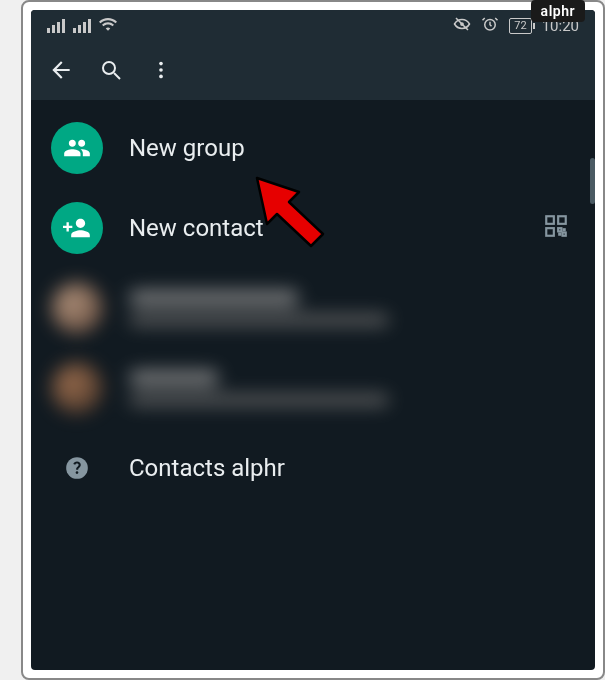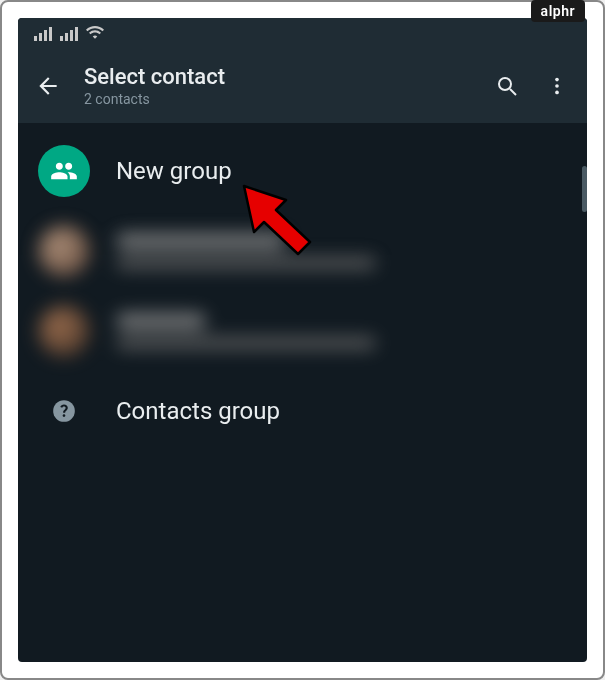--- a/index.html
+++ b/index.html
@@ -10,21 +10,22 @@
     justify-content: center;
     align-items: flex-start;
   }
   .frame {
     width: 605px;
     height: 680px;
     background: #fff;
     border: 2px solid #888;
     border-radius: 8px;
     position: relative;
-    padding: 16px;
+    padding: 8px;
+    margin-left: 21px;
   }
   .phone {
     width: 100%;
     height: 100%;
     background: #111a21;
     position: relative;
     overflow: hidden;
     border-radius: 4px;
   }
   .alphr-badge {
@@ -214,32 +215,45 @@
             <span></span>
             <span></span>
             <span></span>
           </span>
         <span>
           <svg width="18" height="14" viewBox="0 0 24 18">
               <path fill="#c9c9c9" d="M12 18l-3-3c1.6-1.6 4.4-1.6 6 0l-3 3zm-6-6l-2-2c4.4-4.4 11.6-4.4 16 0l-2 2c-3.3-3.3-8.7-3.3-12 0zm-4-4L0 6c6.6-6.6 17.4-6.6 24 0l-2 2c-5.5-5.5-14.5-5.5-20 0z"></path>
             </svg>
         </span>
       </div>
+      <div class="status-right">
+        <span>
+          <svg width="18" height="18" viewBox="0 0 24 24">
+              <path fill="none" stroke="#c9c9c9" stroke-width="2" d="M2 12s3.5-6 10-6 10 6 10 6-3.5 6-10 6S2 12 2 12z"></path>
+              <circle cx="12" cy="12" r="2.5" fill="#c9c9c9"></circle>
+              <line x1="4" y1="4" x2="20" y2="20" stroke="#c9c9c9" stroke-width="2"></line>
+            </svg>
+        </span>
+        <span>
+          <svg width="18" height="18" viewBox="0 0 24 24">
+              <circle cx="12" cy="13" r="7" fill="none" stroke="#c9c9c9" stroke-width="2"></circle>
+              <path stroke="#c9c9c9" stroke-width="2" d="M12 9v4l2 2M5 4L2 7M19 4l3 3"></path>
+            </svg>
+        </span>
+        <span class="battery">72</span>
+        <span>10:20</span>
+      </div>
     </div>
 
     <div class="app-bar">
       <span class="icon-btn">
         <svg width="26" height="26" viewBox="0 0 24 24">
             <path fill="#e9edef" d="M20 11H7.8l5.6-5.6L12 4l-8 8 8 8 1.4-1.4L7.8 13H20z"></path>
           </svg>
       </span>
-      <div class="app-bar-titles">
-        <div class="app-bar-title">Select contact</div>
-        <div class="app-bar-subtitle">2 contacts</div>
-      </div>
       <span class="icon-btn">
         <svg width="24" height="24" viewBox="0 0 24 24">
             <circle cx="10" cy="10" r="6" fill="none" stroke="#e9edef" stroke-width="2"></circle>
             <line x1="15" y1="15" x2="21" y2="21" stroke="#e9edef" stroke-width="2"></line>
           </svg>
       </span>
       <span class="icon-btn">
         <svg width="22" height="22" viewBox="0 0 24 24">
             <circle cx="12" cy="5" r="2" fill="#e9edef"></circle>
             <circle cx="12" cy="12" r="2" fill="#e9edef"></circle>
@@ -254,20 +268,39 @@
 
       <div class="list-item">
         <div class="avatar-circle">
           <svg width="28" height="28" viewBox="0 0 24 24">
               <path fill="#fff" d="M16 11c1.7 0 3-1.3 3-3s-1.3-3-3-3-3 1.3-3 3 1.3 3 3 3zm-8 0c1.7 0 3-1.3 3-3S9.7 5 8 5 5 6.3 5 8s1.3 3 3 3zm0 2c-2.3 0-7 1.2-7 3.5V19h14v-2.5c0-2.3-4.7-3.5-7-3.5zm8 0c-.3 0-.6 0-1 .1 1.2.9 2 2 2 3.4V19h6v-2.5c0-2.3-4.7-3.5-7-3.5z"></path>
             </svg>
         </div>
         <div class="list-label">New group</div>
       </div>
 
+      <div class="list-item">
+        <div class="avatar-circle">
+          <svg width="28" height="28" viewBox="0 0 24 24">
+              <path fill="#fff" d="M15 12c2.2 0 4-1.8 4-4s-1.8-4-4-4-4 1.8-4 4 1.8 4 4 4zm0 2c-2.7 0-8 1.3-8 4v2h16v-2c0-2.7-5.3-4-8-4zM5 10V7H3v3H0v2h3v3h2v-3h3v-2H5z"></path>
+            </svg>
+        </div>
+        <div class="list-label">New contact</div>
+        <span class="qr-slot">
+          <svg width="26" height="26" viewBox="0 0 24 24" fill="none" stroke="#8696a0" stroke-width="2">
+            <rect x="3" y="3" width="7" height="7"></rect>
+              <rect x="14" y="3" width="7" height="7"></rect>
+            <rect x="3" y="14" width="7" height="7"></rect>
+            <rect x="14" y="14" width="3" height="3"></rect>
+              <rect x="18" y="18" width="3" height="3"></rect>
+            <rect x="18" y="14" width="3" height="3" fill="#8696a0" stroke="none"></rect>
+            <rect x="14" y="18" width="3" height="3" fill="#8696a0" stroke="none"></rect>
+          </svg>
+        </span>
+      </div>
 
       <div class="blurred-contact">
         <div class="blurred-avatar a1"></div>
         <div class="blurred-text">
           <div class="blurred-line title"></div>
           <div class="blurred-line sub"></div>
         </div>
       </div>
 
       <div class="blurred-contact">
@@ -279,21 +312,21 @@
       </div>
 
 
       <div class="list-item secondary">
         <div class="avatar-circle">
           <svg width="26" height="26" viewBox="0 0 24 24">
               <circle cx="12" cy="12" r="10" fill="#8696a0"></circle>
               <path fill="#111a21" d="M12 17.5c.7 0 1.25-.56 1.25-1.25S12.7 15 12 15s-1.25.56-1.25 1.25S11.3 17.5 12 17.5zm1.1-4.2c0-.5.3-.9 1-1.5 1-.9 1.4-1.7 1.4-2.7 0-1.8-1.5-3.1-3.5-3.1-1.7 0-3 .9-3.4 2.4l1.8.7c.2-.7.8-1.2 1.6-1.2.9 0 1.5.5 1.5 1.3 0 .6-.3 1-1 1.6-.9.8-1.3 1.4-1.3 2.4v.3h1.9v-.2z"></path>
             </svg>
         </div>
-        <div class="list-label">Contacts group</div>
+        <div class="list-label">Contacts alphr</div>
       </div>
 
     </div>
 
     <svg class="red-arrow" width="90" height="80" viewBox="0 0 90 80">
       <polygon points="6,6 48,20 38,30 72,62 60,74 26,42 16,52" fill="#e60000" stroke="#000" stroke-width="2.5" stroke-linejoin="round"></polygon>
     </svg>
 
   </div>
 </div>

